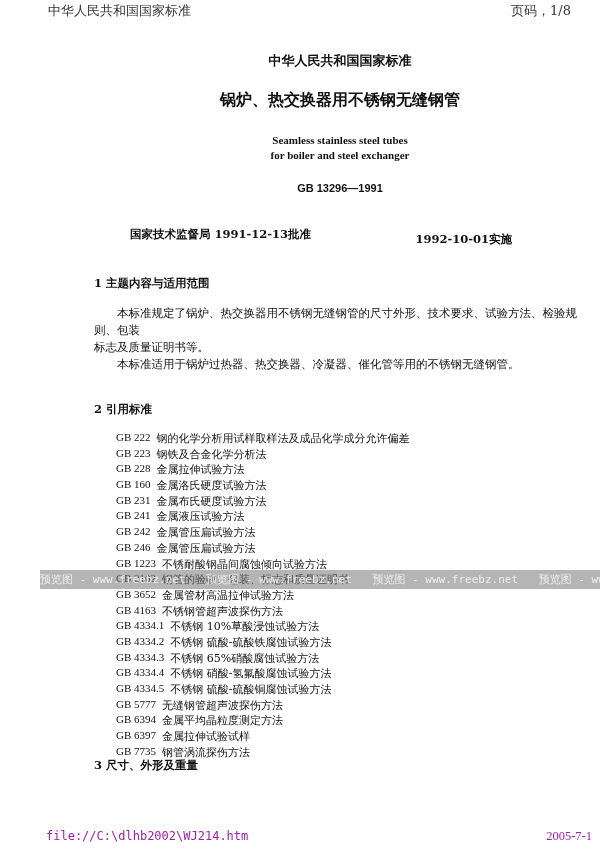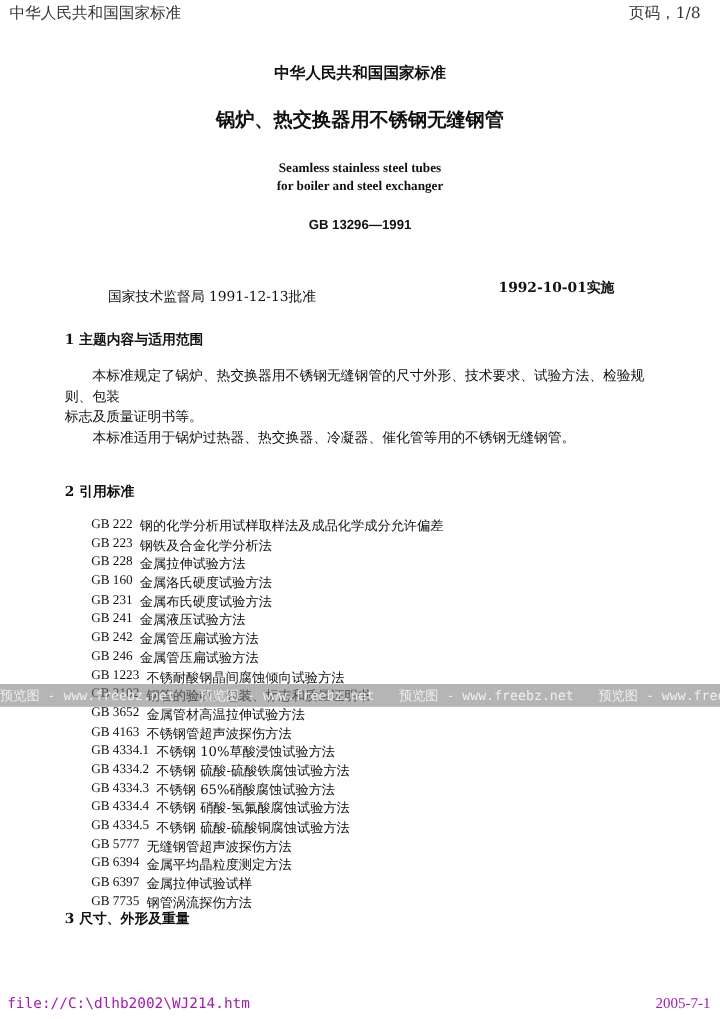--- a/index.html
+++ b/index.html
@@ -1,30 +1,30 @@
 <!DOCTYPE html>
 <html><head>
 <meta charset="utf-8">
 <style>
   html, body { margin: 0; padding: 0; }
   body {
     width: 600px; height: 849px; position: relative; overflow: hidden;
     background: #ffffff; color: #111;
     font-family: "DejaVu Serif", "Liberation Serif", serif;
   }
-  .abs { position: absolute; }
+  .abs { position: absolute; margin-left: 40px; }
   .hdr { font-size: 13px; color: #333; top: 2px; }
   .hdr-left { left: 8px; }
-  .hdr-right { right: 16px; }
+  .hdr-right { right: 29px; }
   .center { left: 0; width: 600px; text-align: center; }
   .std-name { top: 52px; font-size: 13px; font-weight: bold; }
   .title-cn { top: 90px; font-size: 16px; font-weight: bold; }
   .title-en { top: 133px; font-size: 11px; font-weight: bold; font-family: "Liberation Serif", serif; line-height: 15px; }
   .std-code { top: 182px; font-size: 11px; font-weight: bold; font-family: Liberation Sans, sans-serif; }
-  .approve { top: 240px; left: 90px; font-size: 11.5px; font-weight: normal; }
+  .approve { top: 227px; left: 90px; font-size: 11.5px; font-weight: bold; }
   .impl { top: 232px; right: 88px; font-size: 11.5px; font-weight: bold; text-align: center; }
   .sec { font-size: 11.5px; font-weight: bold; left: 54px; }
   .para { font-size: 11.5px; left: 54px; width: 500px; line-height: 17px; }
   .para .indent { display: inline-block; width: 23px; }
   .ref-list { left: 76px; top: 431px; }
   .ref-row { height: 15.7px; font-size: 11px; white-space: nowrap; display: flex; }
   .ref-code { display: inline-block; font-family: "Liberation Serif", serif; margin-right: 6px; }
   .watermark {
     top: 570px; left: 0; width: 600px; height: 19px;
     background: rgba(120,120,120,0.55); color: #eee;

